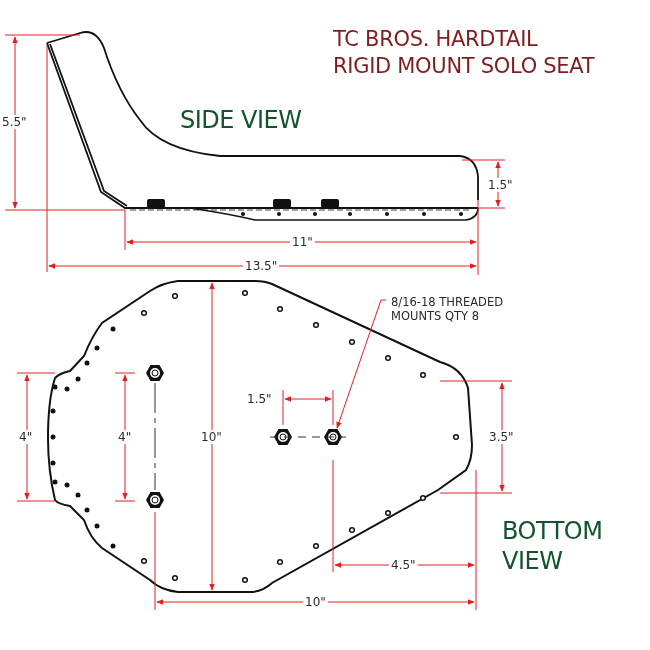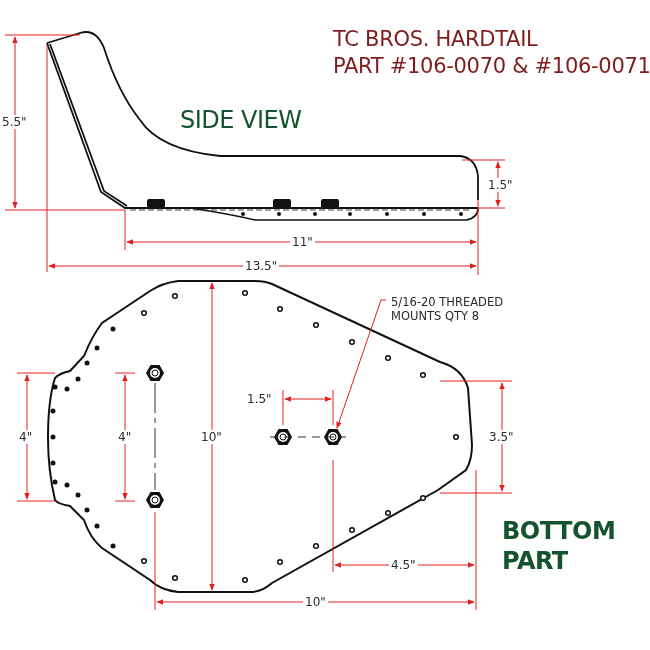--- a/index.html
+++ b/index.html
@@ -2,21 +2,21 @@
 <html><head>
   <meta charset="utf-8">
   <style>
     html, body { margin: 0; padding: 0; background: #ffffff; }
     body { width: 650px; height: 650px; position: relative; overflow: hidden; font-family: "DejaVu Sans", sans-serif; }
     #drawing { position: absolute; left: 0; top: 0; width: 650px; height: 650px; }
     .title-block { position: absolute; left: 333px; top: 26px; color: #7f1d1d; font-size: 21px; line-height: 27px; letter-spacing: -0.3px; }
     .title-line { display: block; white-space: nowrap; }
     .view-label { position: absolute; color: #14532d; white-space: nowrap; }
     .side-view-label { left: 180px; top: 106px; font-size: 24px; letter-spacing: -0.5px; }
-    .bottom-view-label { left: 502px; top: 516px; font-size: 24px; line-height: 30px; letter-spacing: -0.5px; font-weight: bold; }
+    .bottom-view-label { left: 502px; top: 516px; font-size: 24px; line-height: 30px; letter-spacing: -0.5px; }
     .dim { position: absolute; font-size: 12px; color: #2a2a2a; background: #fff; padding: 0 2px; white-space: nowrap; line-height: 14px; }
     .note { position: absolute; font-size: 11.5px; color: #2a2a2a; line-height: 14px; white-space: nowrap; }
   </style>
 </head>
 <body>
 
 <svg id="drawing" width="650" height="650" viewBox="0 0 650 650" xmlns="http://www.w3.org/2000/svg">
   <defs>
     <marker id="arr" viewBox="0 0 10 10" refX="9" refY="5" markerWidth="7" markerHeight="7" orient="auto-start-reverse">
       <path d="M0,1 L10,5 L0,9 z" fill="#e02020"></path>
@@ -159,38 +159,38 @@
 
     <line x1="155" y1="512" x2="155" y2="610"></line>
     <line x1="157" y1="602" x2="474" y2="602" marker-start="url(#arr)" marker-end="url(#arr)"></line>
 
     <polyline points="386,300 381,300 337,428" marker-end="url(#arr)"></polyline>
   </g>
 </svg>
 
 <div class="title-block">
   <span class="title-line">TC BROS. HARDTAIL</span>
-  <span class="title-line">PART #106-0070 &amp; #106-0071</span>
+  <span class="title-line">RIGID MOUNT SOLO SEAT</span>
 </div>
 
 <div class="view-label side-view-label">SIDE VIEW</div>
 <div class="view-label bottom-view-label">
   <div>BOTTOM</div>
-  <div>PART</div>
+  <div>VIEW</div>
 </div>
 
 <div class="dim" style="left:0px; top:115px;">5.5"</div>
 <div class="dim" style="left:486px; top:178px;">1.5"</div>
 <div class="dim" style="left:290px; top:235px;">11"</div>
 <div class="dim" style="left:243px; top:259px;">13.5"</div>
 
 <div class="dim" style="left:17px; top:430px;">4"</div>
 <div class="dim" style="left:116px; top:430px;">4"</div>
 <div class="dim" style="left:199px; top:430px;">10"</div>
 <div class="dim" style="left:245px; top:392px;">1.5"</div>
 <div class="dim" style="left:487px; top:430px;">3.5"</div>
 <div class="dim" style="left:389px; top:558px;">4.5"</div>
 <div class="dim" style="left:303px; top:595px;">10"</div>
 
 <div class="note" style="left:391px; top:295px;">
-  <div>5/16-20 THREADED</div>
+  <div>8/16-18 THREADED</div>
   <div>MOUNTS QTY 8</div>
 </div>
 
 </body></html>

